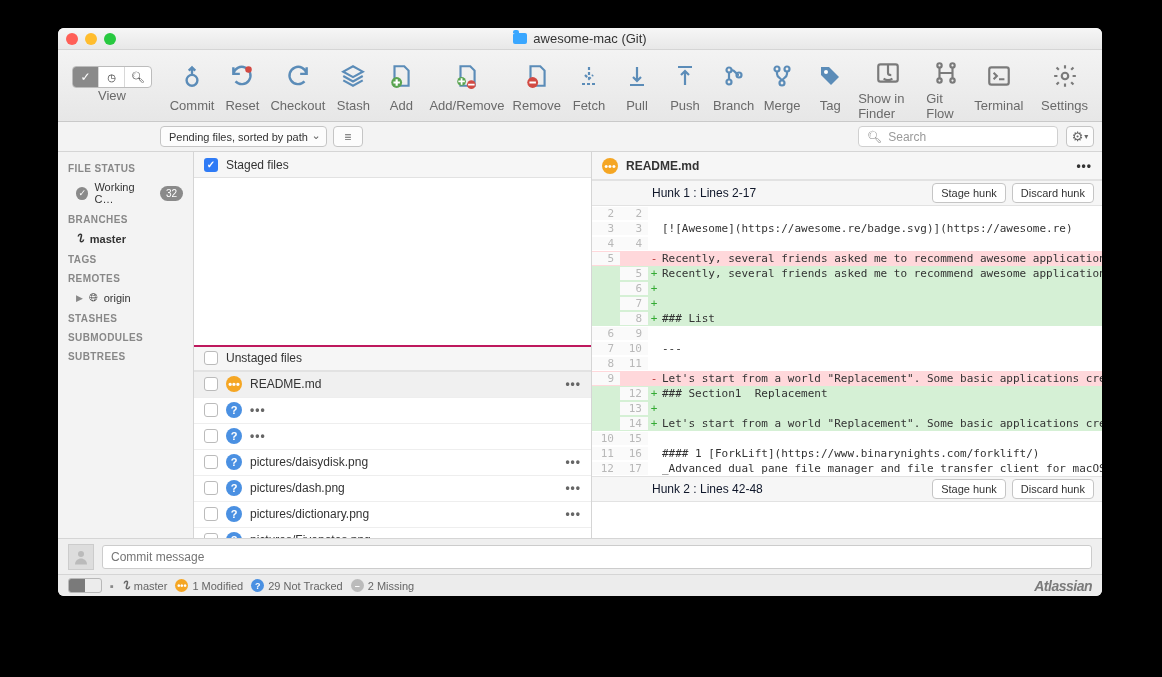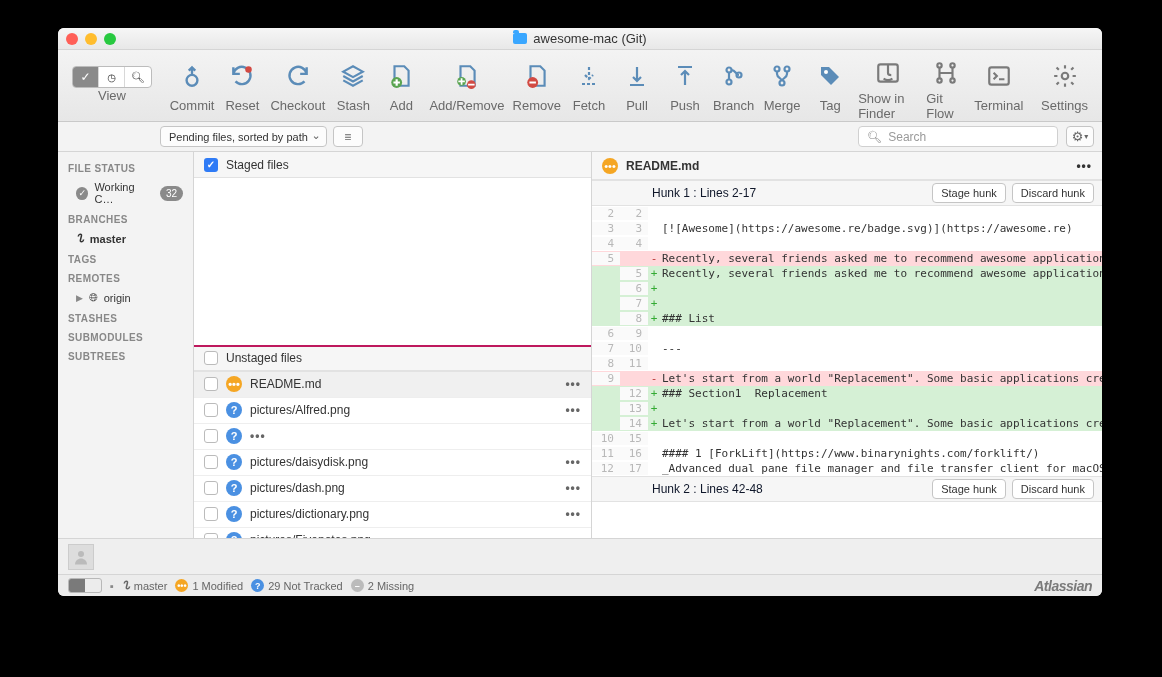--- a/index.html
+++ b/index.html
@@ -341,21 +341,20 @@
       <div class="file-list" id="unstaged">
           <div class="file-row sel">
             <span class="chk-empty"></span>
     <span class="ic m">•••</span>
     <span class="fname">README.md</span>
     <span class="menu-d">•••</span>
           </div>
           <div class="file-row">
             <span class="chk-empty"></span>
     <span class="ic q">?</span>
-    <span class="fname">pictures/Alfred.png</span>
     <span class="menu-d">•••</span>
           </div>
           <div class="file-row">
             <span class="chk-empty"></span>
     <span class="ic q">?</span>
     <span class="menu-d">•••</span>
           </div>
           <div class="file-row">
             <span class="chk-empty"></span>
     <span class="ic q">?</span>
@@ -426,20 +425,21 @@
     </div>
   </div>
 
   <div class="commit-row">
     <div class="avatar">
         <svg width="18" height="18" viewBox="0 0 24 24" fill="#bbb">
           <circle cx="12" cy="8" r="4"></circle>
           <path d="M4 22c0-5 4-8 8-8s8 3 8 8z"></path>
         </svg>
       </div>
+    <input class="commit-input" placeholder="Commit message" style="">
   </div>
 
   <div class="statusbar">
     <div class="sq-toggle">
         <div class="on"></div>
         <div></div>
       </div>
     <span style="color:#888">▪</span>
     <span class="sb-pill">
         <b style="font-style:italic">ᔐ</b>

